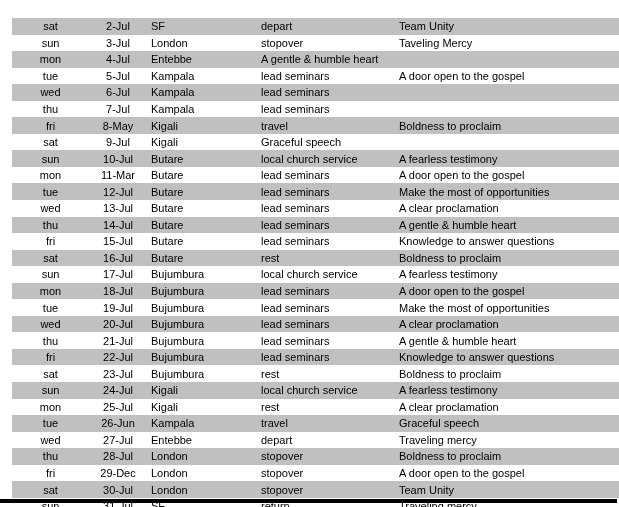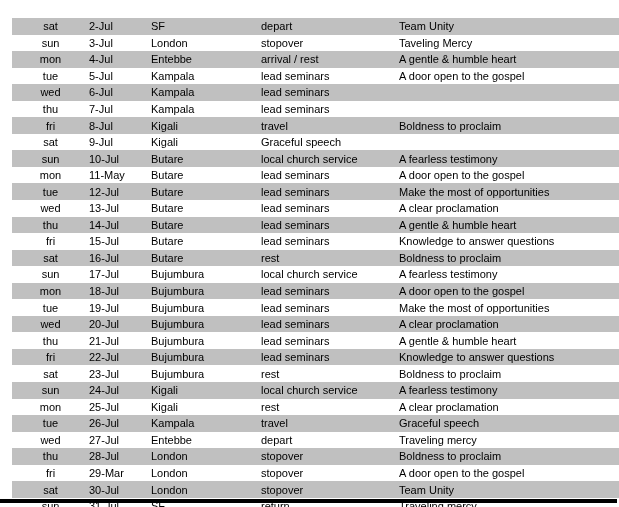--- a/index.html
+++ b/index.html
@@ -32,21 +32,21 @@
     white-space: nowrap;
   }
   .row.shaded { background: #c0c0c0; }
   .row.plain  { background: #ffffff; }
   .cell {
     overflow: hidden;
     white-space: nowrap;
     box-sizing: border-box;
   }
   .cell.day      { width: 77px;  text-align: center; }
-  .cell.date     { width: 58px;  }
+  .cell.date     { width: 58px;  text-align: center; }
   .cell.location { width: 110px; text-align: left; padding-left: 4px; }
   .cell.activity { width: 138px; text-align: left; padding-left: 4px; }
   .cell.theme    { flex: 1;      text-align: left; padding-left: 4px; }
   .bottom-rule {
     position: absolute;
     left: 0;
     top: 499px;
     width: 617px;
     height: 4px;
     background: #000000;
@@ -68,21 +68,20 @@
         <div class="cell day">sun</div>
         <div class="cell date">3-Jul</div>
         <div class="cell location">London</div>
         <div class="cell activity">stopover</div>
         <div class="cell theme">Taveling Mercy</div>
       </div>
       <div class="row shaded">
         <div class="cell day">mon</div>
         <div class="cell date">4-Jul</div>
         <div class="cell location">Entebbe</div>
-        <div class="cell activity">arrival / rest</div>
         <div class="cell theme">A gentle &amp; humble heart</div>
       </div>
       <div class="row plain">
         <div class="cell day">tue</div>
         <div class="cell date">5-Jul</div>
         <div class="cell location">Kampala</div>
         <div class="cell activity">lead seminars</div>
         <div class="cell theme">A door open to the gospel</div>
       </div>
       <div class="row shaded">
@@ -92,41 +91,41 @@
         <div class="cell activity">lead seminars</div>
       </div>
       <div class="row plain">
         <div class="cell day">thu</div>
         <div class="cell date">7-Jul</div>
         <div class="cell location">Kampala</div>
         <div class="cell activity">lead seminars</div>
       </div>
       <div class="row shaded">
         <div class="cell day">fri</div>
-        <div class="cell date">8-Jul</div>
+        <div class="cell date">8-May</div>
         <div class="cell location">Kigali</div>
         <div class="cell activity">travel</div>
         <div class="cell theme">Boldness to proclaim</div>
       </div>
       <div class="row plain">
         <div class="cell day">sat</div>
         <div class="cell date">9-Jul</div>
         <div class="cell location">Kigali</div>
         <div class="cell theme">Graceful speech</div>
       </div>
       <div class="row shaded">
         <div class="cell day">sun</div>
         <div class="cell date">10-Jul</div>
         <div class="cell location">Butare</div>
         <div class="cell activity">local church service</div>
         <div class="cell theme">A fearless testimony</div>
       </div>
       <div class="row plain">
         <div class="cell day">mon</div>
-        <div class="cell date">11-May</div>
+        <div class="cell date">11-Mar</div>
         <div class="cell location">Butare</div>
         <div class="cell activity">lead seminars</div>
         <div class="cell theme">A door open to the gospel</div>
       </div>
       <div class="row shaded">
         <div class="cell day">tue</div>
         <div class="cell date">12-Jul</div>
         <div class="cell location">Butare</div>
         <div class="cell activity">lead seminars</div>
         <div class="cell theme">Make the most of opportunities</div>
@@ -217,42 +216,42 @@
       </div>
       <div class="row plain">
         <div class="cell day">mon</div>
         <div class="cell date">25-Jul</div>
         <div class="cell location">Kigali</div>
         <div class="cell activity">rest</div>
         <div class="cell theme">A clear proclamation</div>
       </div>
       <div class="row shaded">
         <div class="cell day">tue</div>
-        <div class="cell date">26-Jul</div>
+        <div class="cell date">26-Jun</div>
         <div class="cell location">Kampala</div>
         <div class="cell activity">travel</div>
         <div class="cell theme">Graceful speech</div>
       </div>
       <div class="row plain">
         <div class="cell day">wed</div>
         <div class="cell date">27-Jul</div>
         <div class="cell location">Entebbe</div>
         <div class="cell activity">depart</div>
         <div class="cell theme">Traveling mercy</div>
       </div>
       <div class="row shaded">
         <div class="cell day">thu</div>
         <div class="cell date">28-Jul</div>
         <div class="cell location">London</div>
         <div class="cell activity">stopover</div>
         <div class="cell theme">Boldness to proclaim</div>
       </div>
       <div class="row plain">
         <div class="cell day">fri</div>
-        <div class="cell date">29-Mar</div>
+        <div class="cell date">29-Dec</div>
         <div class="cell location">London</div>
         <div class="cell activity">stopover</div>
         <div class="cell theme">A door open to the gospel</div>
       </div>
       <div class="row shaded">
         <div class="cell day">sat</div>
         <div class="cell date">30-Jul</div>
         <div class="cell location">London</div>
         <div class="cell activity">stopover</div>
         <div class="cell theme">Team Unity</div>

